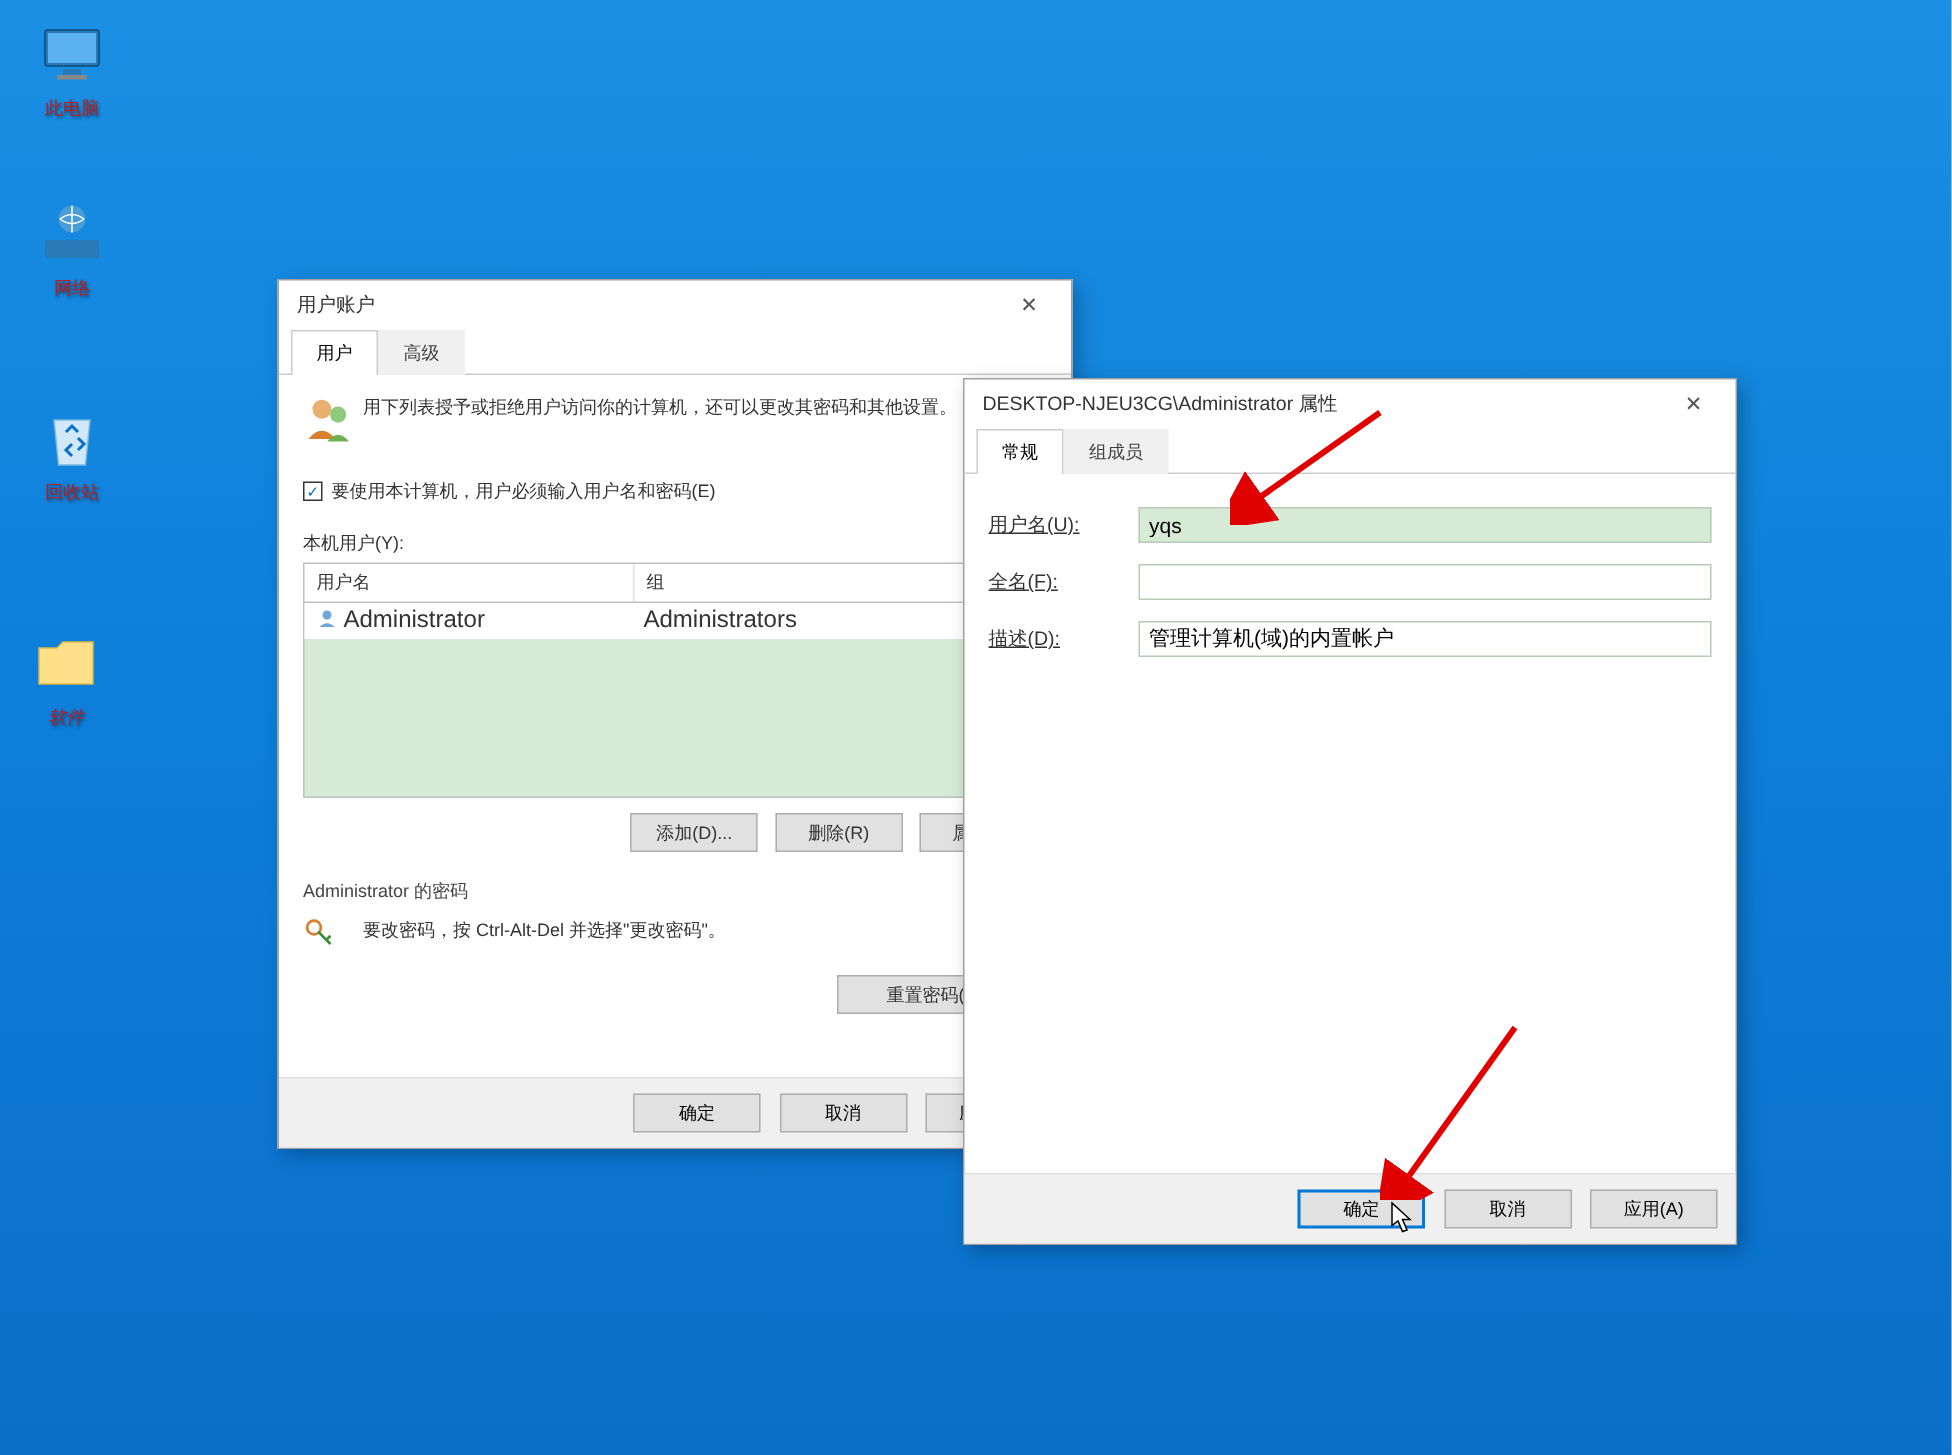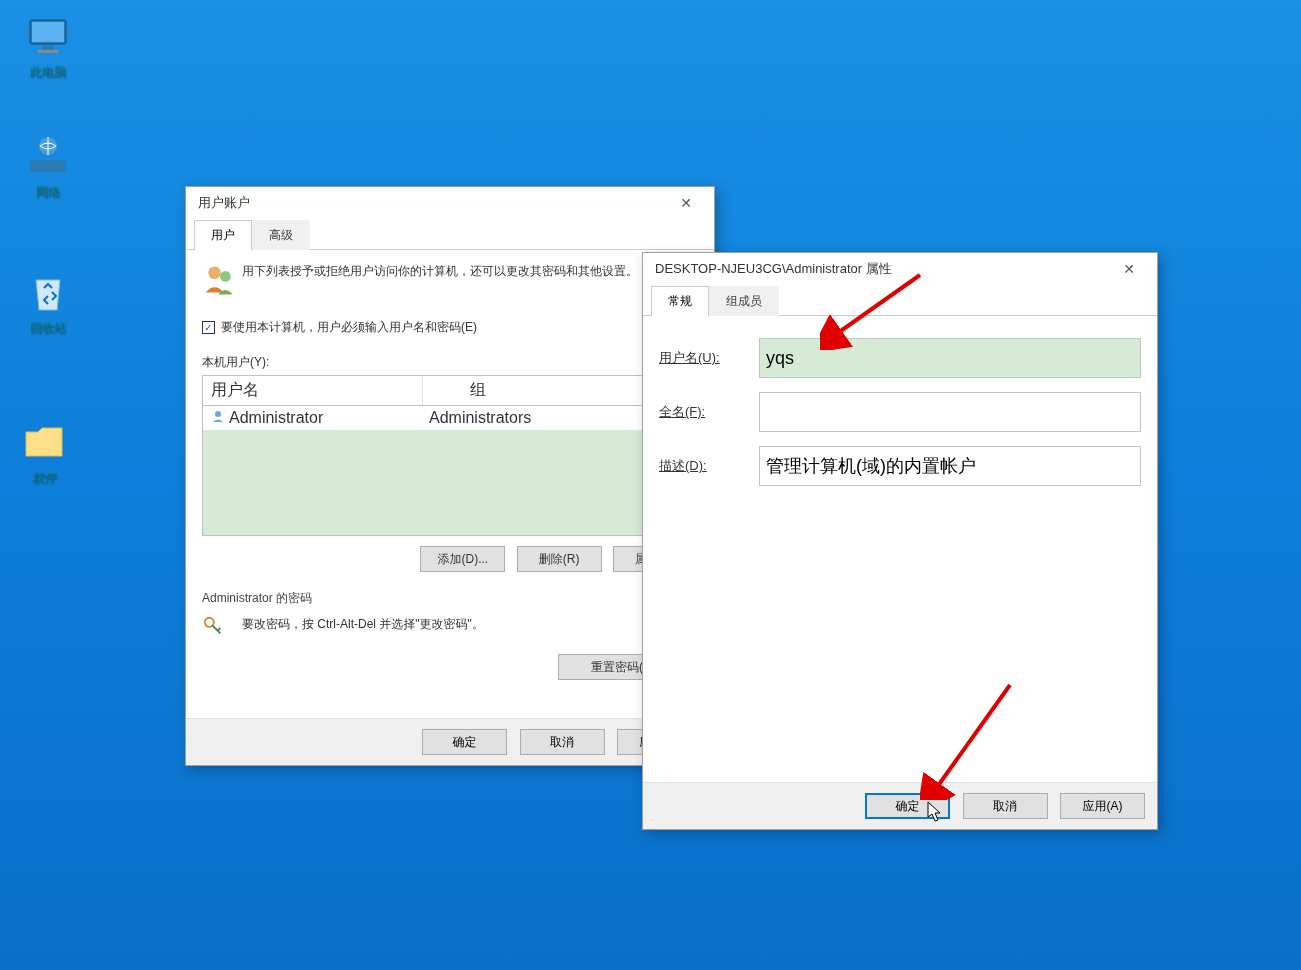--- a/index.html
+++ b/index.html
@@ -1,50 +1,50 @@
 <!DOCTYPE html>
 <html><head>
 <meta charset="utf-8">
 <style>
   * { box-sizing: border-box; margin: 0; padding: 0; font-family: "Microsoft YaHei", "Segoe UI", Tahoma, sans-serif; }
   body { width: 1301px; height: 970px; background: linear-gradient(180deg, #1a8fe3 0%, #0d7ed9 50%, #0a6fc9 100%); position: relative; overflow: hidden; }
 
   
   .desktop-icon { position: absolute; width: 80px; text-align: center; cursor: pointer; }
   .desktop-icon .ico { width: 48px; height: 48px; margin: 0 auto 4px; }
-  .desktop-icon .lbl { color: #0f766e; font-size: 12px; text-shadow: 1px 1px 2px rgba(0,0,0,0.5); }
+  .desktop-icon .lbl { color: #b91c1c; font-size: 12px; text-shadow: 1px 1px 2px rgba(0,0,0,0.5); }
 
   
   .win { position: absolute; background: #fff; border: 1px solid #a0a0a0; box-shadow: 4px 4px 12px rgba(0,0,0,0.25); }
   .titlebar { height: 32px; display: flex; align-items: center; justify-content: space-between; padding: 0 8px 0 12px; font-size: 13px; color: #333; }
   .titlebar .close { width: 40px; height: 28px; text-align: center; line-height: 28px; font-size: 14px; color: #555; cursor: pointer; }
 
   .tabs { display: flex; border-bottom: 1px solid #ccc; padding-left: 8px; }
   .tab { padding: 6px 16px; font-size: 12px; border: 1px solid transparent; border-bottom: none; background: #f0f0f0; cursor: pointer; position: relative; top: 1px; color: #404040;}
   .tab.active { background: #fff; border-color: #ccc; color: #000;}
 
   .content { padding: 12px 16px; font-size: 12px; color: #333; }
 
   .btn { display: inline-block; min-width: 85px; height: 26px; line-height: 24px; text-align: center; font-size: 12px; background: #e1e1e1; border: 1px solid #adadad; cursor: pointer; margin-left: 8px; }
   .btn.default { border: 2px solid #0078d7; line-height: 22px; }
 
   .btnrow { text-align: right; padding: 10px 12px; border-top: 1px solid #dfdfdf; background: #f0f0f0; }
 
   .checkbox { display: inline-flex; align-items: center; font-size: 12px; margin: 8px 0; }
   .checkbox .box { width: 13px; height: 13px; border: 1px solid #333; margin-right: 6px; display: inline-flex; align-items: center; justify-content: center; font-size: 10px; color: #0066cc; }
 
-  .listhead { display: flex; background: #fff; border: 1px solid #c0c0c0; font-size: 16px; gap: 39px; }
+  .listhead { display: flex; background: #fff; border: 1px solid #c0c0c0; font-size: 12px; }
   .listhead .col { padding: 4px 8px; border-right: 1px solid #e0e0e0; }
   .listbody { border: 1px solid #c0c0c0; border-top: none; height: 130px; background: #d6ead6; font-size: 16px; }
   .listrow { display: flex; padding: 3px 8px; background: #fff;}
   .listrow .uicon { width: 14px; height: 14px; margin-right: 4px; }
 
   .fieldrow { display: flex; align-items: center; margin-bottom: 14px; font-size: 13px; }
   .fieldrow .flabel { width: 100px; color: #333; text-decoration: underline; }
-  .fieldrow input { flex: 1; height: 40px; border: 1px solid #b5cdb5; padding: 2px 6px; font-size: 18px; background: #fff;}
+  .fieldrow input { flex: 1; height: 24px; border: 1px solid #b5cdb5; padding: 2px 6px; font-size: 14px; background: #fff;}
   .fieldrow input.hl { background: #d6ead6; }
 
   
   .arrow { position: absolute; pointer-events: none; }
 </style>
 </head>
 <body>
 
 <div class="desktop-icon" style="left:8px; top:12px;">
   <div class="ico">

